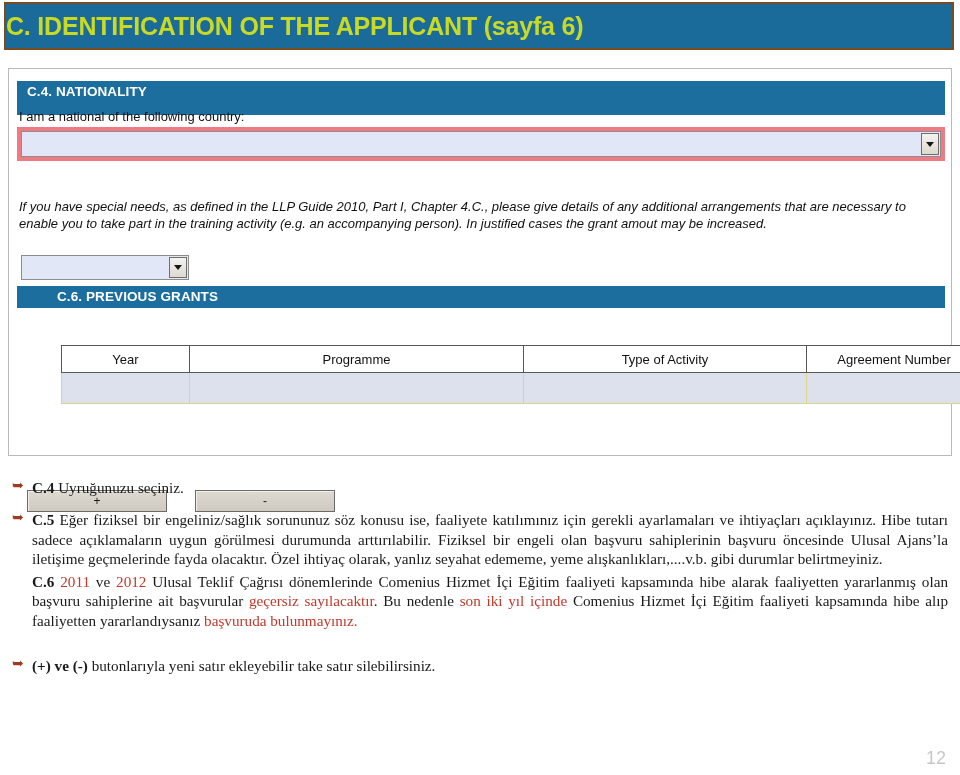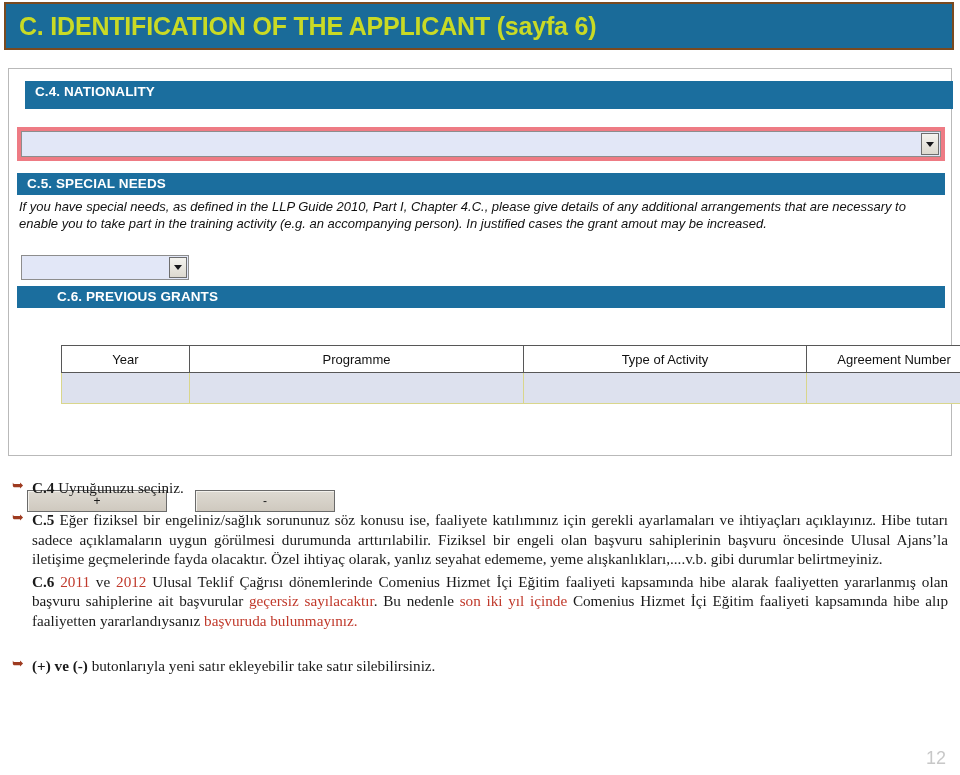--- a/index.html
+++ b/index.html
@@ -27,21 +27,20 @@
     box-sizing: border-box;
     display: flex;
     align-items: center;
   }
   .title-text {
     font-family: "Liberation Sans", sans-serif;
     font-size: 25px;
     font-weight: bold;
     color: #c9da25;
     letter-spacing: -0.2px;
-    padding-left: 13px;
     white-space: nowrap;
   }
 
   
   .form-shot {
     position: absolute;
     left: 8px;
     top: 68px;
     width: 944px;
     height: 388px;
@@ -55,21 +54,21 @@
     background: #1b6e9e;
     color: #ffffff;
     font-size: 13.5px;
     font-weight: bold;
     padding: 3px 0 4px 10px;
     box-sizing: border-box;
     letter-spacing: 0.1px;
   }
 
   
-  #c4-head { position: absolute; left: 8px; top: 12px; width: 928px; height: 28px; margin-left: 8px; }
+  #c4-head { position: absolute; left: 8px; top: 12px; width: 928px; height: 34px; }
   #c4-label { position: absolute; left: 10px; top: 40px; font-size: 13px; color: #111; font-family: "Liberation Sans", sans-serif; }
 
   .combo-wrap {
     position: absolute;
     background: #e2e7f7;
     border: 1px solid #8d8d8d;
     box-sizing: border-box;
   }
   .combo-btn {
     position: absolute;
@@ -191,27 +190,27 @@
 </head>
 <body>
 
 <div class="title-banner">
   <span class="title-text">C. IDENTIFICATION OF THE APPLICANT (sayfa 6)</span>
 </div>
 
 <div class="form-shot">
 
   <div class="sec-head" id="c4-head">C.4. NATIONALITY</div>
+  <div id="c4-label">I am a national of the following country:</div>
   <div class="combo-wrap" id="c4-combo">
     <div class="combo-btn">
         <span class="arrow"></span>
       </div>
   </div>
 
-  <div class="sec-head" id="c5-head">C.5. SPECIAL NEEDS</div>
   <div id="c5-text">If you have special needs, as defined in the LLP Guide 2010, Part I, Chapter 4.C., please give details of any additional arrangements that are necessary to enable you to take part in the training activity (e.g. an accompanying person). In justified cases the grant amout may be increased.</div>
   <div class="combo-wrap" id="c5-combo">
     <div class="combo-btn">
         <span class="arrow"></span>
       </div>
   </div>
 
   <div class="sec-head" id="c6-head">C.6. PREVIOUS GRANTS</div>
 
   <table class="grants-table">

